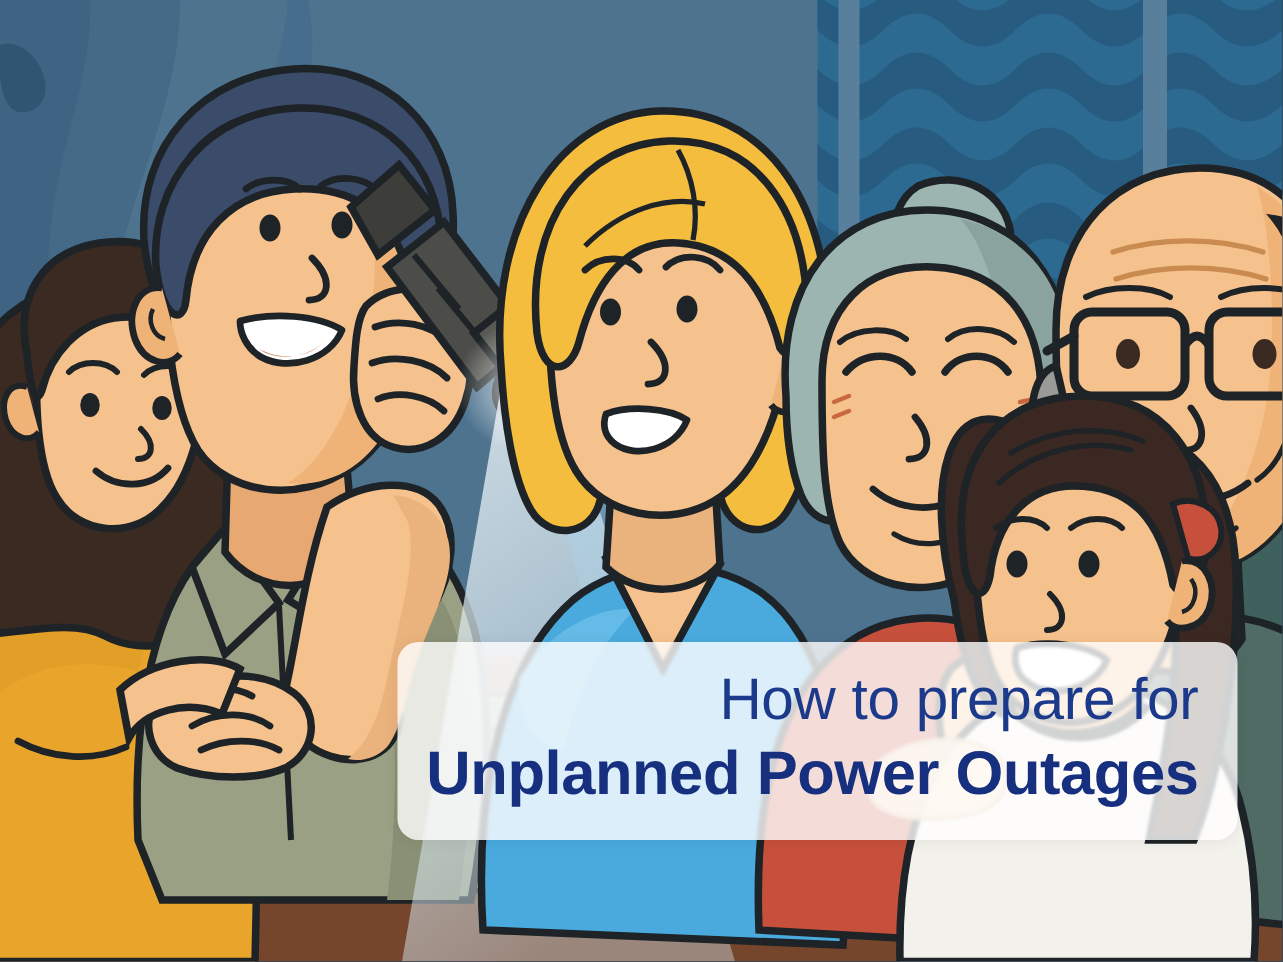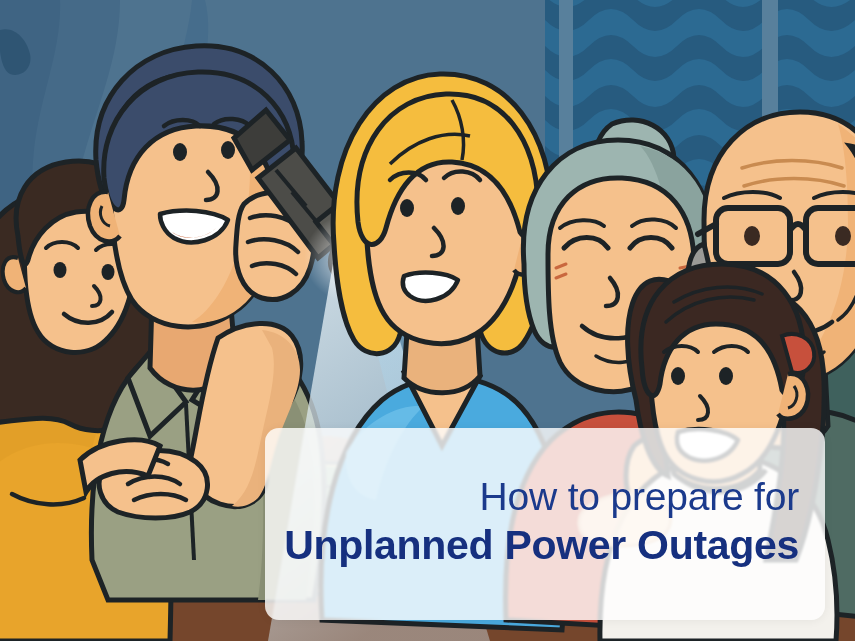--- a/index.html
+++ b/index.html
@@ -7,21 +7,21 @@
   *{box-sizing:border-box;}
   #stage{
     position:relative;width:855px;height:641px;overflow:hidden;
     font-family:"Liberation Sans","DejaVu Sans",sans-serif;
     background:#4a6f8f;
   }
   #art{position:absolute;inset:0;width:855px;height:641px;display:block;}
 
   
   #title-card{
-    position:absolute;left:265px;top:428px;width:560px;height:192px;
+    position:absolute;left:265px;top:428px;width:560px;height:132px;
     border-radius:14px;
     background:rgba(255,255,255,0.80);
     backdrop-filter:blur(1px);
     box-shadow:0 1px 10px rgba(0,0,0,0.06);
     display:flex;flex-direction:column;
     align-items:flex-end;justify-content:center;
     padding:10px 26px 14px 22px;
     overflow:hidden;
   }
   #title-line1{

